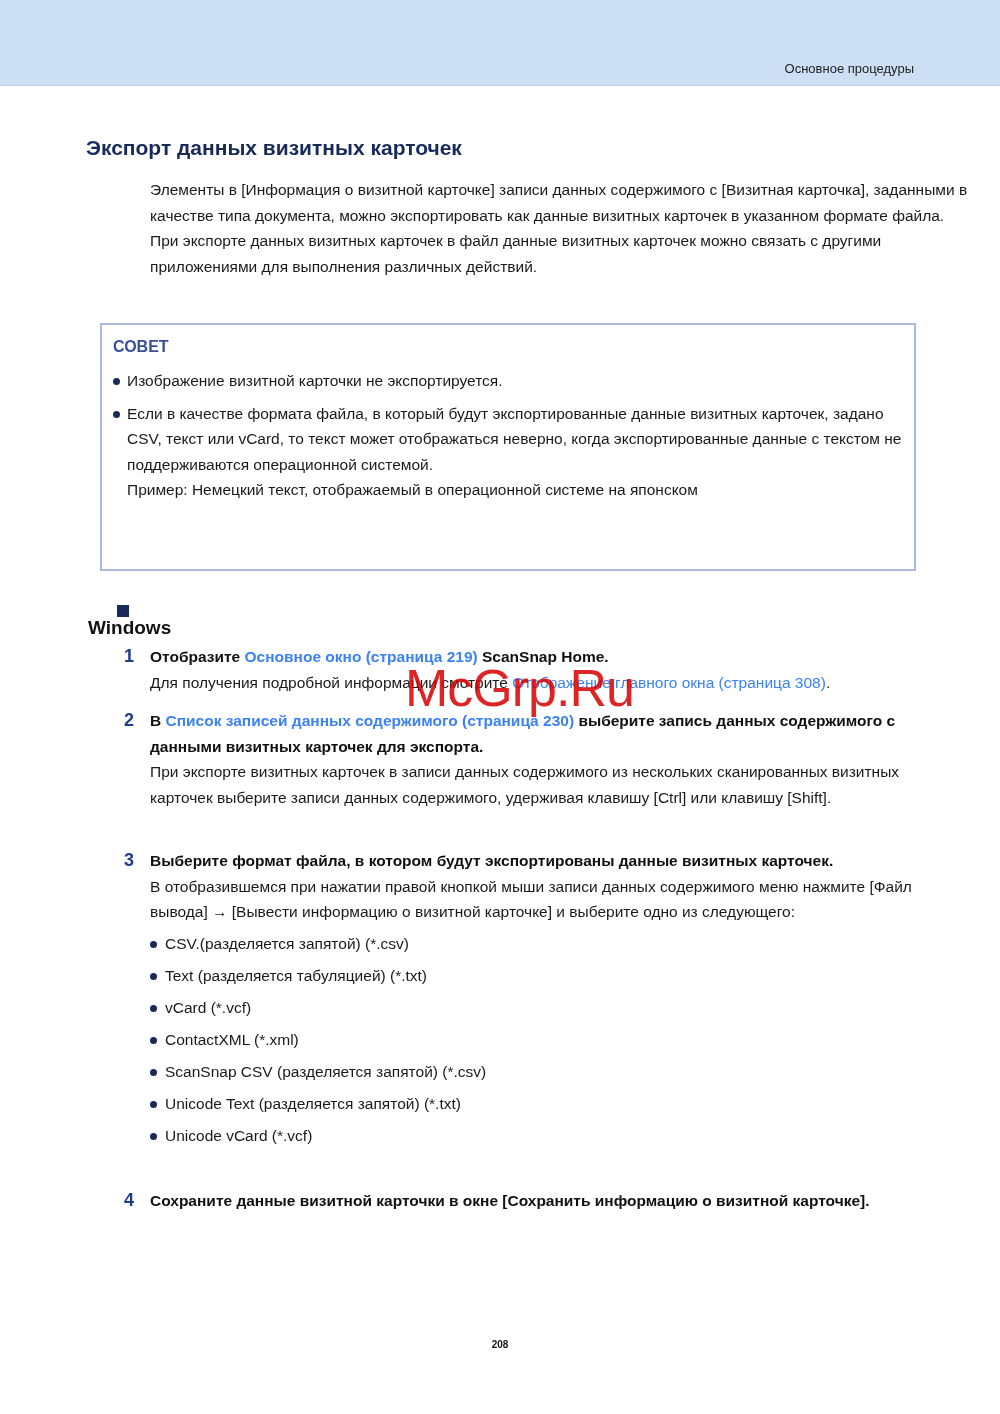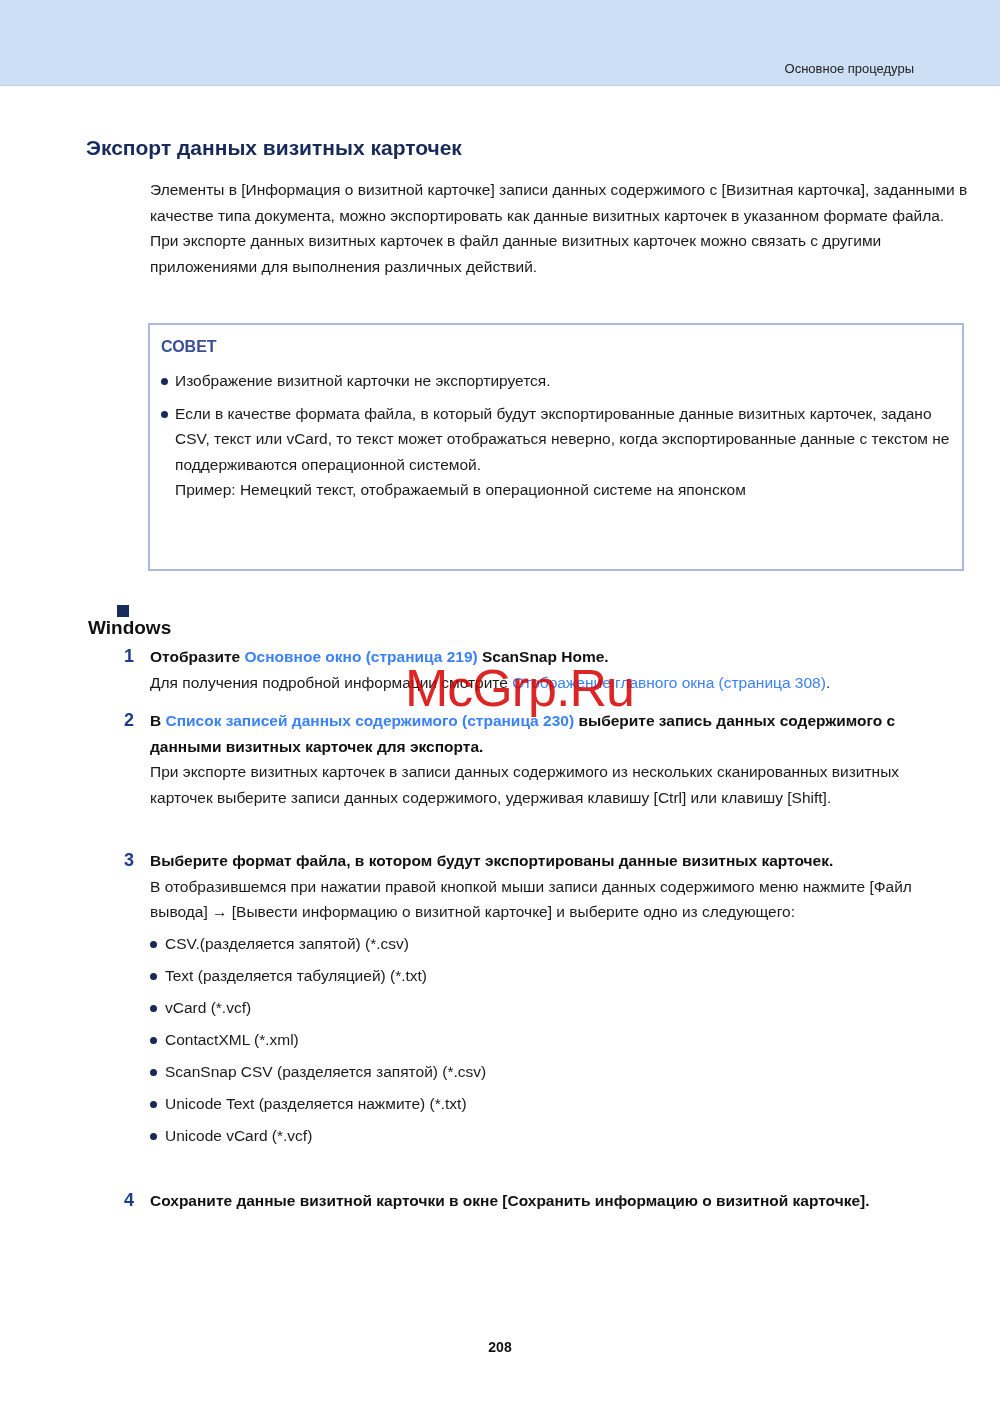--- a/index.html
+++ b/index.html
@@ -18,21 +18,21 @@
     position: absolute; left: 86px; top: 136px; margin: 0;
     font-size: 21px; font-weight: bold; color: #172a5a;
   }
   .intro {
     position: absolute; left: 102px; top: 177px; width: 820px;
     font-size: 15.5px; line-height: 25.5px; margin-left: 48px;
   }
   .intro p { margin: 0; }
   .tip-box {
     position: absolute; left: 100px; top: 323px; width: 812px; height: 244px;
-    border: 2px solid #aab8de; background: #fff; margin-left: 48px;
+    border: 2px solid #aab8de; background: #fff;
   }
   .tip-title {
     position: absolute; left: 11px; top: 13px; font-size: 16px; font-weight: bold; color: #3a4f9a;
   }
   .tip-list { position: absolute; left: 11px; top: 43px; width: 790px; margin: 0; padding: 0; list-style: none; font-size: 15.5px; line-height: 25.5px; }
   .tip-list li { position: relative; padding-left: 14px; margin-bottom: 7px; }
   .bullet-dot {
     position: absolute; left: 0; top: 10px; width: 7px; height: 7px; border-radius: 50%; background: #172a5a;
   }
   .section-heading {
@@ -47,21 +47,21 @@
   .link { color: #3b82f6; }
   .step-desc { margin: 0; }
   .format-list { list-style: none; margin: 6px 0 0 0; padding: 0; }
   .format-list li { position: relative; padding-left: 15px; height: 32px; }
   .watermark {
     position: absolute; left: 405px; top: 658px; font-size: 52px; color: #d80000; opacity: 0.85;
     font-family: "Liberation Sans", sans-serif; letter-spacing: -1px;
   }
   .page-number {
     position: absolute; left: 0; width: 1000px; top: 1339px; text-align: center;
-    font-size: 14px; font-weight: bold; color: #111;
+    font-size: 10px; font-weight: bold; color: #111;
   }
 </style>
 </head>
 <body>
 
 <div class="header-band">
   <span class="section-name">Основное процедуры</span>
 </div>
 
 <h1 class="page-title">Экспорт данных визитных карточек</h1>
@@ -117,21 +117,21 @@
   <span class="step-num">3</span>
   <div class="step-body">
     <div class="step-title">Выберите формат файла, в котором будут экспортированы данные визитных карточек.</div>
     <p class="step-desc">В отобразившемся при нажатии правой кнопкой мыши записи данных содержимого меню нажмите [Файл вывода] → [Вывести информацию о визитной карточке] и выберите одно из следующего:</p>
     <ul class="format-list">
       <li><span class="bullet-dot"></span><span>CSV.(разделяется запятой) (*.csv)</span></li>
       <li><span class="bullet-dot"></span><span>Text (разделяется табуляцией) (*.txt)</span></li>
       <li><span class="bullet-dot"></span><span>vCard (*.vcf)</span></li>
       <li><span class="bullet-dot"></span><span>ContactXML (*.xml)</span></li>
       <li><span class="bullet-dot"></span><span>ScanSnap CSV (разделяется запятой) (*.csv)</span></li>
-      <li><span class="bullet-dot"></span><span>Unicode Text (разделяется нажмите) (*.txt)</span></li>
+      <li><span class="bullet-dot"></span><span>Unicode Text (разделяется запятой) (*.txt)</span></li>
       <li><span class="bullet-dot"></span><span>Unicode vCard (*.vcf)</span></li>
     </ul>
   </div>
 </div>
 
 <div class="step" style="top:1188px;">
   <span class="step-num">4</span>
   <div class="step-body">
     <div class="step-title">Сохраните данные визитной карточки в окне [Сохранить информацию о визитной карточке].</div>
   </div>

